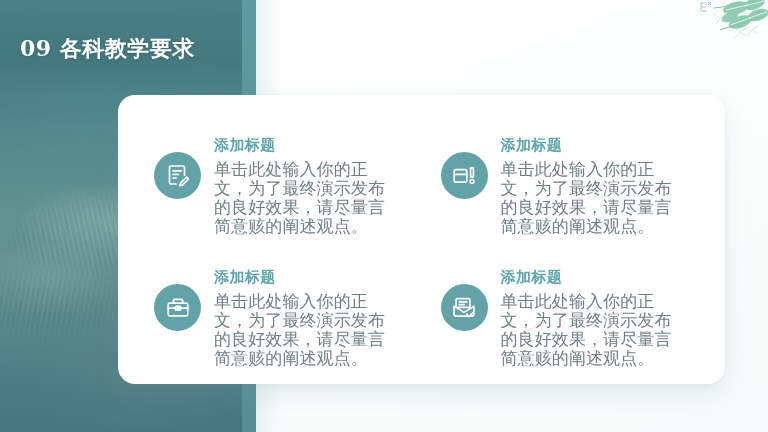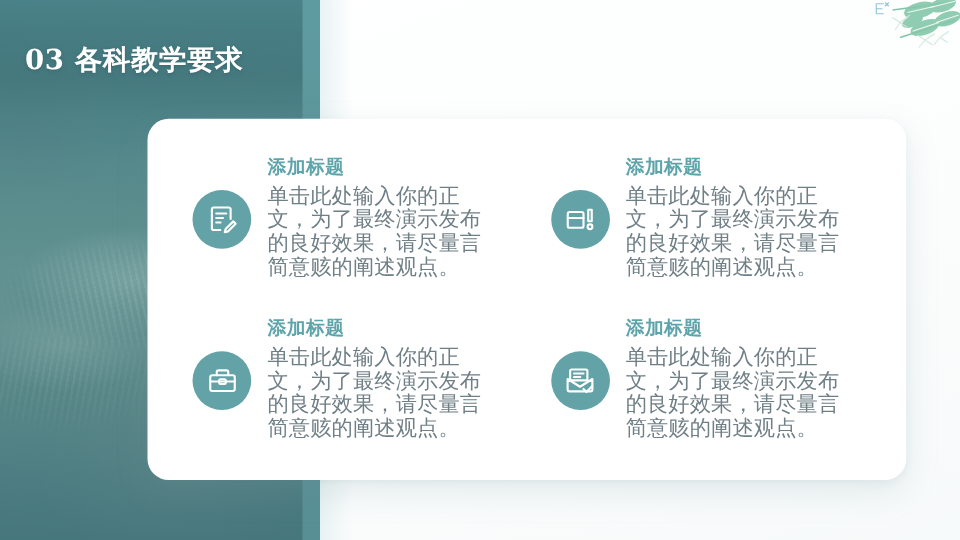--- a/index.html
+++ b/index.html
@@ -128,21 +128,21 @@
     flex:0 0 auto;width:47px;height:47px;border-radius:50%;
     background:#63a3a8;
     display:flex;align-items:center;justify-content:center;
     margin-top:30px;margin-right:13px;
   }
   .icon-wrap svg{display:block;}
 
   .ftext{flex:1 1 auto;min-width:0;padding-top:1px;}
   .ftitle{
     font-size:15px;font-weight:700;color:#5ea5ab;
-    line-height:20px;margin:0 0 5px 0;letter-spacing:.4px;
+    line-height:20px;margin:12px 0 5px 0;letter-spacing:.4px;
   }
   .fbody{
     font-size:17px;color:#6f7f86;line-height:19px;
     margin:0;letter-spacing:.1px;max-width:186px;
   }
 </style>
 </head>
 <body>
 
 <div class="slide">
@@ -153,21 +153,21 @@
     <div class="photo-layer ph1"></div>
     <div class="photo-layer ph2"></div>
     <div class="photo-layer ph3"></div>
     <div class="photo-layer ph4"></div>
     <div class="photo-tint"></div>
     <div class="photo-tint2"></div>
     <div class="photo-edge"></div>
   </div>
   <div class="photo-fade"></div>
 
-  <div class="slide-title">03 各科教学要求</div>
+  <div class="slide-title">09 各科教学要求</div>
 
   <div class="leaf-deco">
     <svg width="88" height="52" viewBox="0 0 88 52" aria-hidden="true">
       <g fill="none" stroke="#9ed0b8" stroke-width="1" opacity=".95">
         <path d="M34 8 L80 2" stroke="#7cc0a4" stroke-width="1.1"></path>
         <path d="M40 30 L84 16" stroke="#7cc0a4" stroke-width="1.1"></path>
       </g>
       <g fill="#86c8ab" opacity=".92">
         <ellipse cx="56" cy="8" rx="13" ry="6.2" transform="rotate(-13 56 8)"></ellipse>
         <ellipse cx="74" cy="4" rx="11" ry="5.4" transform="rotate(-16 74 4)"></ellipse>

